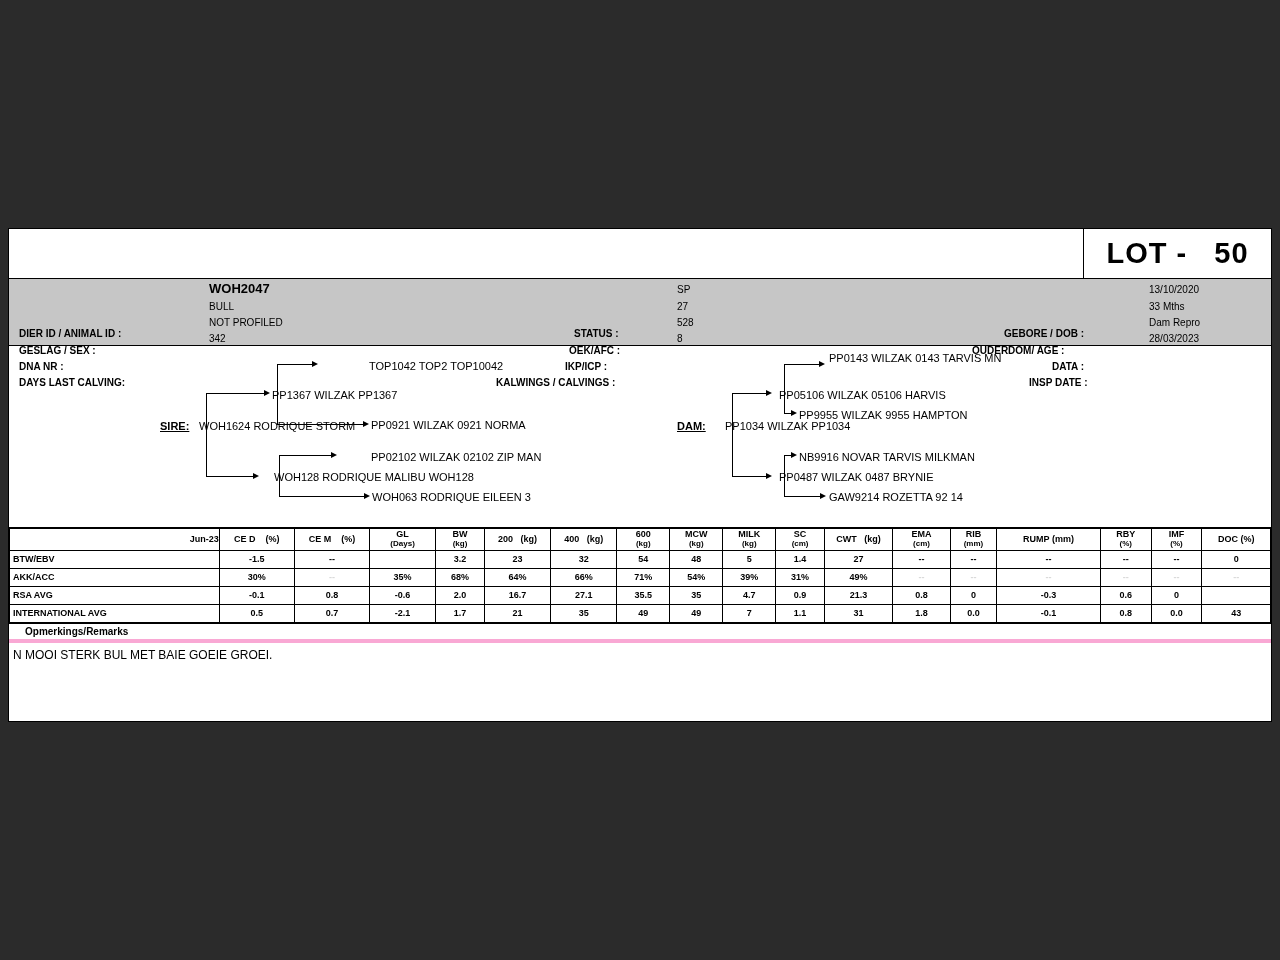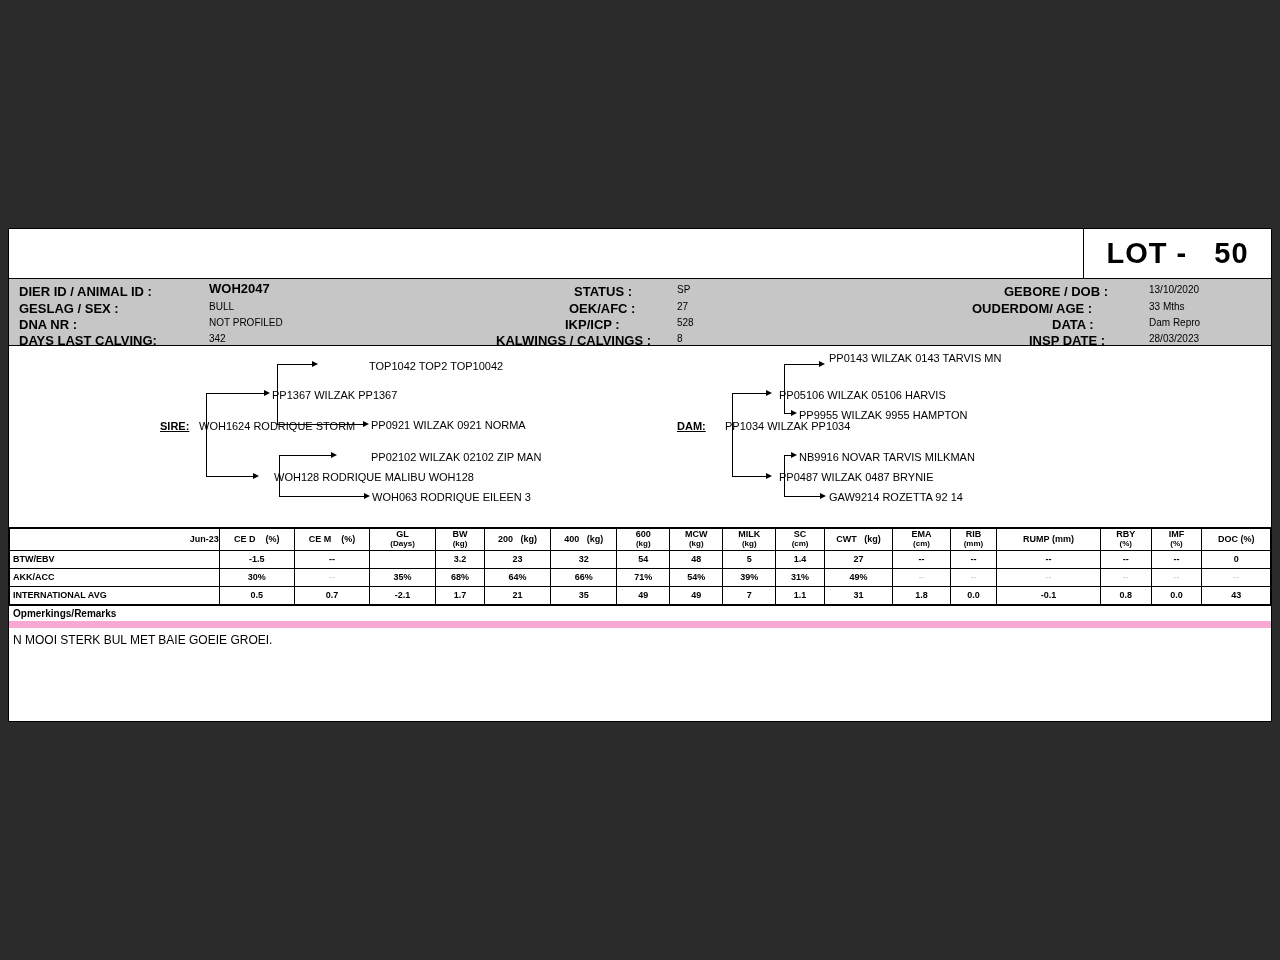--- a/index.html
+++ b/index.html
@@ -42,21 +42,21 @@
   .val-naam { position: absolute; left: 200px; top: 4px; font-size: 16px; font-weight: bold; }
   .val-eien { position: absolute; left: 200px; top: 30px; font-size: 10px; font-weight: bold; }
 
   .hdr-grey {
     position: relative;
     height: 67px;
     background: #c6c6c6;
     border-bottom: 1px solid #000;
     box-sizing: border-box;
   }
-  .g-lbl { position: absolute; font-size: 13px; font-weight: bold; }
+  .g-lbl { position: absolute; font-size: 10px; font-weight: bold; margin-top: 44px; }
   .g-val { position: absolute; font-size: 10px; }
   .g-val.bold { font-weight: bold; font-size: 13px; }
 
   
   .ped {
     position: relative;
     height: 182px;
     border-bottom: 1px solid #000;
     box-sizing: border-box;
     font-size: 11px;
@@ -87,22 +87,22 @@
     padding: 1px 0;
     font-weight: bold;
     height: 15px;
     overflow: hidden;
   }
   table.epd th.grp { font-size: 10.5px; }
   table.epd td.rowlab { text-align: left; padding-left: 3px; font-size: 9px; }
   .shade { color: #d9d9d9; }
   .sub { font-size: 8px; }
   .remarks-hdr {
-    font-size: 10px; font-weight: bold; padding: 2px 4px;
-    border-top: 1px solid #000; border-bottom: 7px solid #f9a8d4;
+    font-size: 10px; font-weight: bold; padding: 2px 16px;
+    border-top: 1px solid #000; border-bottom: 4px solid #f9a8d4;
   }
   .remarks-body { font-size: 12px; padding: 5px 4px; }
   .hdrcell-2 { line-height: 1.05; }
 </style>
 </head>
 <body>
 
 <div id="page">
 
   <div class="hdr-top">
@@ -339,20 +339,40 @@
           <td>31%</td>
           <td>49%</td>
           <td class="shade">--</td>
           <td class="shade">--</td>
           <td class="shade">--</td>
           <td class="shade">--</td>
           <td class="shade">--</td>
           <td class="shade">--</td>
         </tr>
         <tr>
+          <td class="rowlab">RSA AVG</td>
+          <td>-0.1</td>
+          <td>0.8</td>
+          <td>-0.6</td>
+          <td>2.0</td>
+          <td>16.7</td>
+          <td>27.1</td>
+          <td>35.5</td>
+          <td>35</td>
+          <td>4.7</td>
+          <td>0.9</td>
+          <td>21.3</td>
+          <td>0.8</td>
+          <td>0</td>
+          <td>-0.3</td>
+          <td>0.6</td>
+          <td>0</td>
+          <td></td>
+        </tr>
+        <tr>
           <td class="rowlab">INTERNATIONAL AVG</td>
           <td>0.5</td>
           <td>0.7</td>
           <td>-2.1</td>
           <td>1.7</td>
           <td>21</td>
           <td>35</td>
           <td>49</td>
           <td>49</td>
           <td>7</td>

